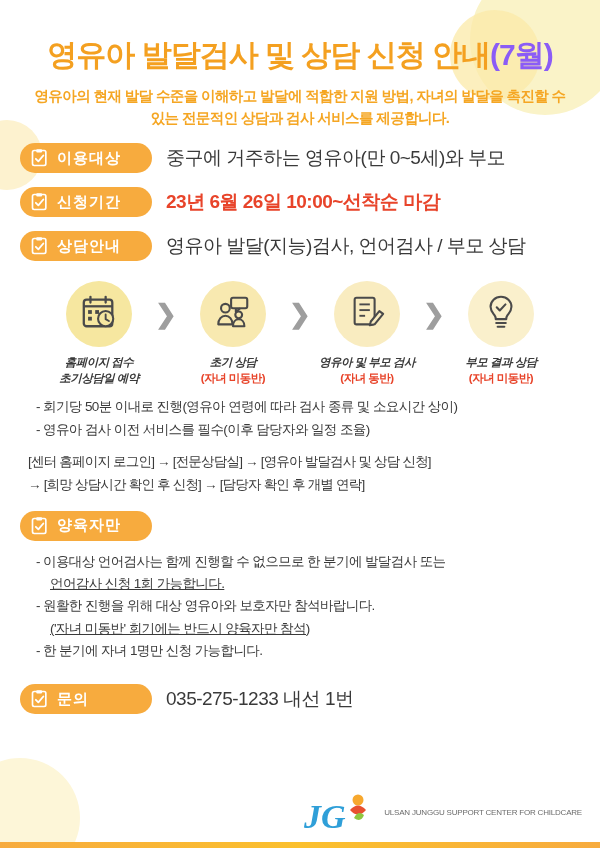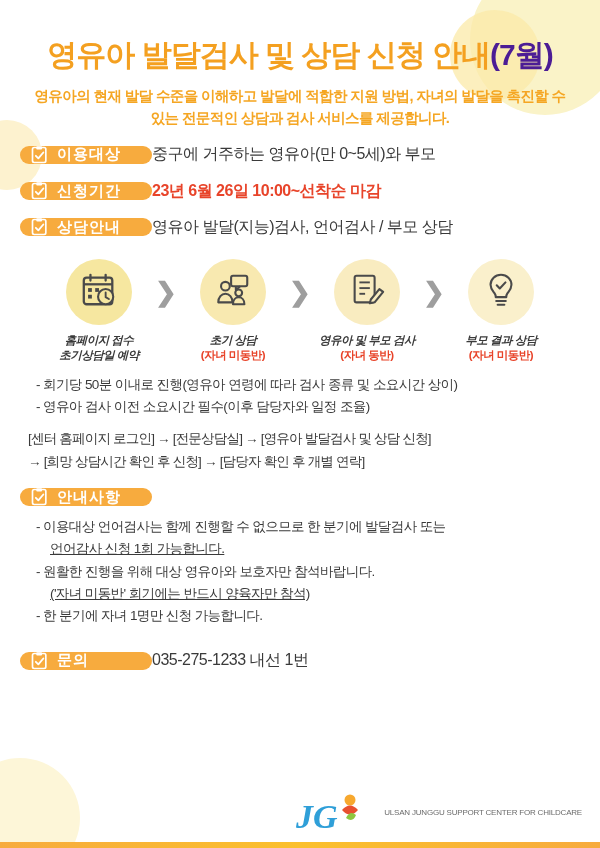--- a/index.html
+++ b/index.html
@@ -57,62 +57,63 @@
   .title {
     margin: 38px 0 0 0;
     font-size: 30px;
     font-weight: bold;
     color: #f4a020;
     text-align: center;
     letter-spacing: -1px;
     line-height: 1.15;
   }
   .title .month {
-    color: #4c1d95;
+    color: #8b5cf6;
   }
   .subtitle {
     margin: 12px 14px 0 14px;
     font-size: 14.5px;
     font-weight: bold;
     color: #f5a623;
     text-align: center;
     line-height: 1.55;
     letter-spacing: -0.6px;
   }
   
   .row {
     display: flex;
     align-items: center;
     margin-top: 14px;
   }
   .pill {
     flex: 0 0 auto;
     width: 132px;
-    height: 18px;
+    height: 30px;
     border-radius: 15px;
     background: #f7ab3e;
     color: #ffffff;
     display: flex;
     align-items: center;
     font-size: 15px;
     font-weight: bold;
     letter-spacing: 1px;
     box-sizing: border-box;
     padding-left: 10px;
   }
   .pill-icon {
     width: 20px; height: 20px;
     margin-right: 7px;
     flex: 0 0 auto;
   }
   .pill-label {
     white-space: nowrap;
   }
   .row-text {
-    font-size: 16px;
+    margin-left: 14px;
+    font-size: 19px;
     color: #3a3a3a;
     letter-spacing: -0.5px;
     line-height: 1.4;
   }
   .row-text.red {
     color: #e8442a;
     font-weight: bold;
   }
   
   .steps {
@@ -190,21 +191,20 @@
     letter-spacing: -0.8px;
   }
   
   .footer {
     position: absolute;
     right: 18px;
     bottom: 12px;
     display: flex;
     align-items: center;
     z-index: 3;
-    gap: 8px;
   }
   .logo-mark {
     position: relative;
     width: 74px;
     height: 46px;
     margin-right: 8px;
   }
   .logo-text {
     line-height: 1.15;
   }
@@ -361,39 +361,39 @@
           </span>
         </div>
         <div class="step-label">부모 결과 상담</div>
         <div class="step-sub">(자녀 미동반)</div>
       </div>
 
     </div>
 
     <div class="notes">
       <div class="note">- 회기당 50분 이내로 진행(영유아 연령에 따라 검사 종류 및 소요시간 상이)</div>
-      <div class="note">- 영유아 검사 이전 소요시간 필수(이후 담당자와 일정 조율)</div>
+      <div class="note">- 영유아 검사 이전 서비스를 필수(이후 담당자와 일정 조율)</div>
     </div>
 
 
     <div class="flow">
       <div class="flow-line">[센터 홈페이지 로그인] → [전문상담실] → [영유아 발달검사 및 상담 신청]</div>
       <div class="flow-line">→ [희망 상담시간 확인 후 신청] → [담당자 확인 후 개별 연락]</div>
     </div>
 
     <div class="row">
       <div class="pill">
         <span class="pill-icon">
           <svg viewBox="0 0 24 24" width="20" height="20">
             <rect x="3" y="3" width="16" height="18" rx="2" fill="none" stroke="#ffffff" stroke-width="2"></rect>
             <rect x="7.5" y="1.5" width="7" height="4" rx="1.2" fill="#ffffff"></rect>
             <path d="M7 13 l3 3 l6 -7" fill="none" stroke="#ffffff" stroke-width="2.2" stroke-linecap="round" stroke-linejoin="round"></path>
           </svg>
         </span>
-        <span class="pill-label">안내사항</span>
+        <span class="pill-label">양육자만</span>
       </div>
     </div>
 
     <div class="notes">
       <div class="note">- 이용대상 언어검사는 함께 진행할 수 없으므로 한 분기에 발달검사 또는</div>
       <div class="note note-indent">언어감사 신청 1회 가능합니다.</div>
       <div class="note">- 원활한 진행을 위해 대상 영유아와 보호자만 참석바랍니다.</div>
       <div class="note note-indent">('자녀 미동반' 회기에는 반드시 양육자만 참석)</div>
       <div class="note">- 한 분기에 자녀 1명만 신청 가능합니다.</div>
     </div>

